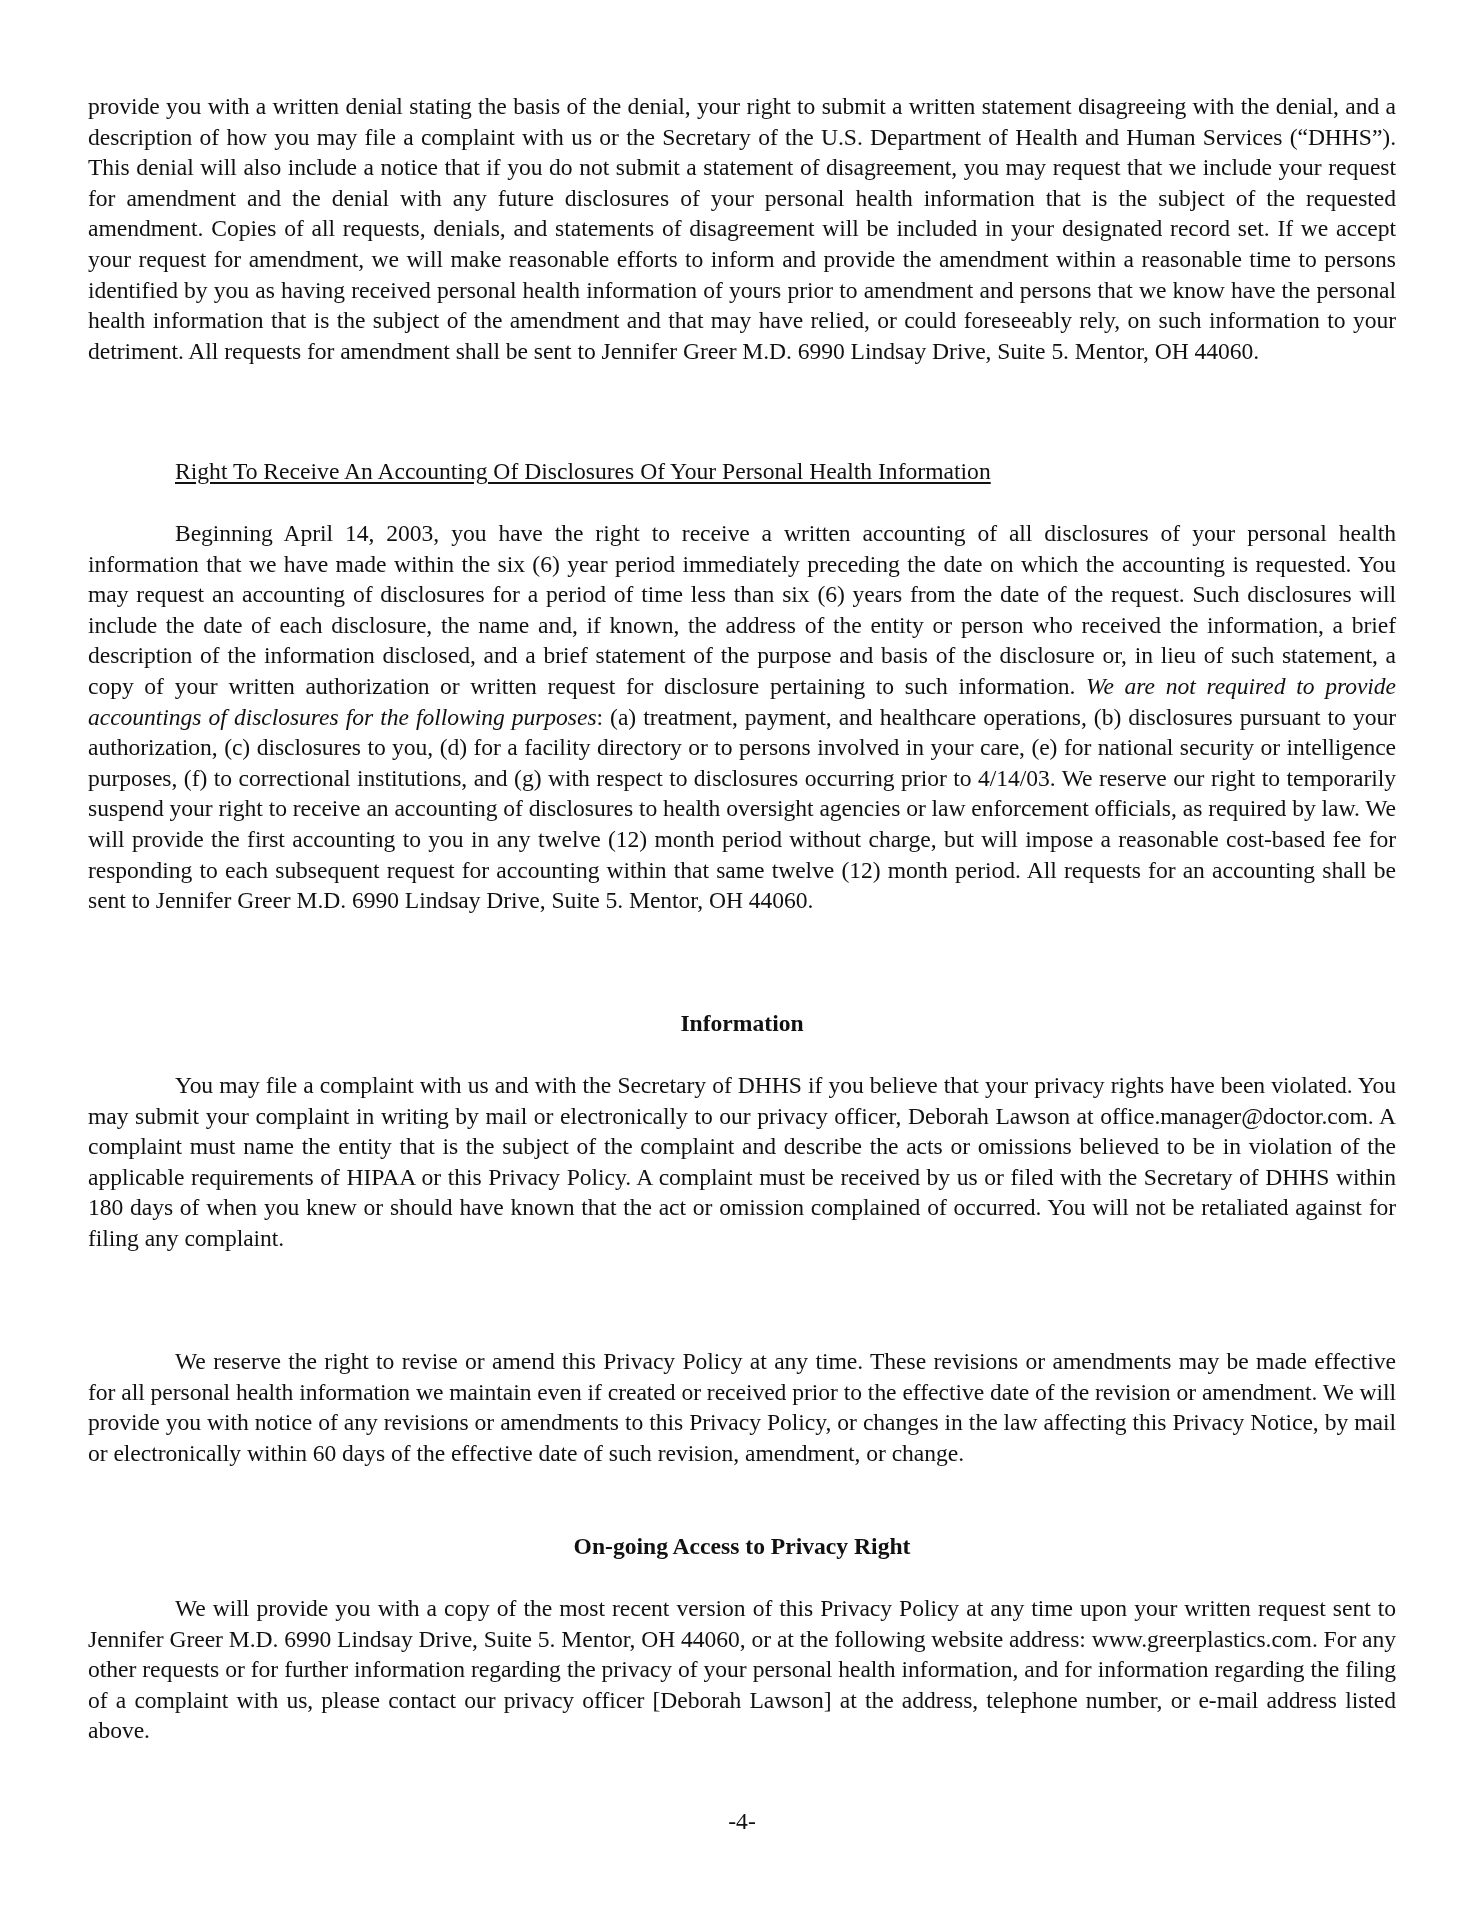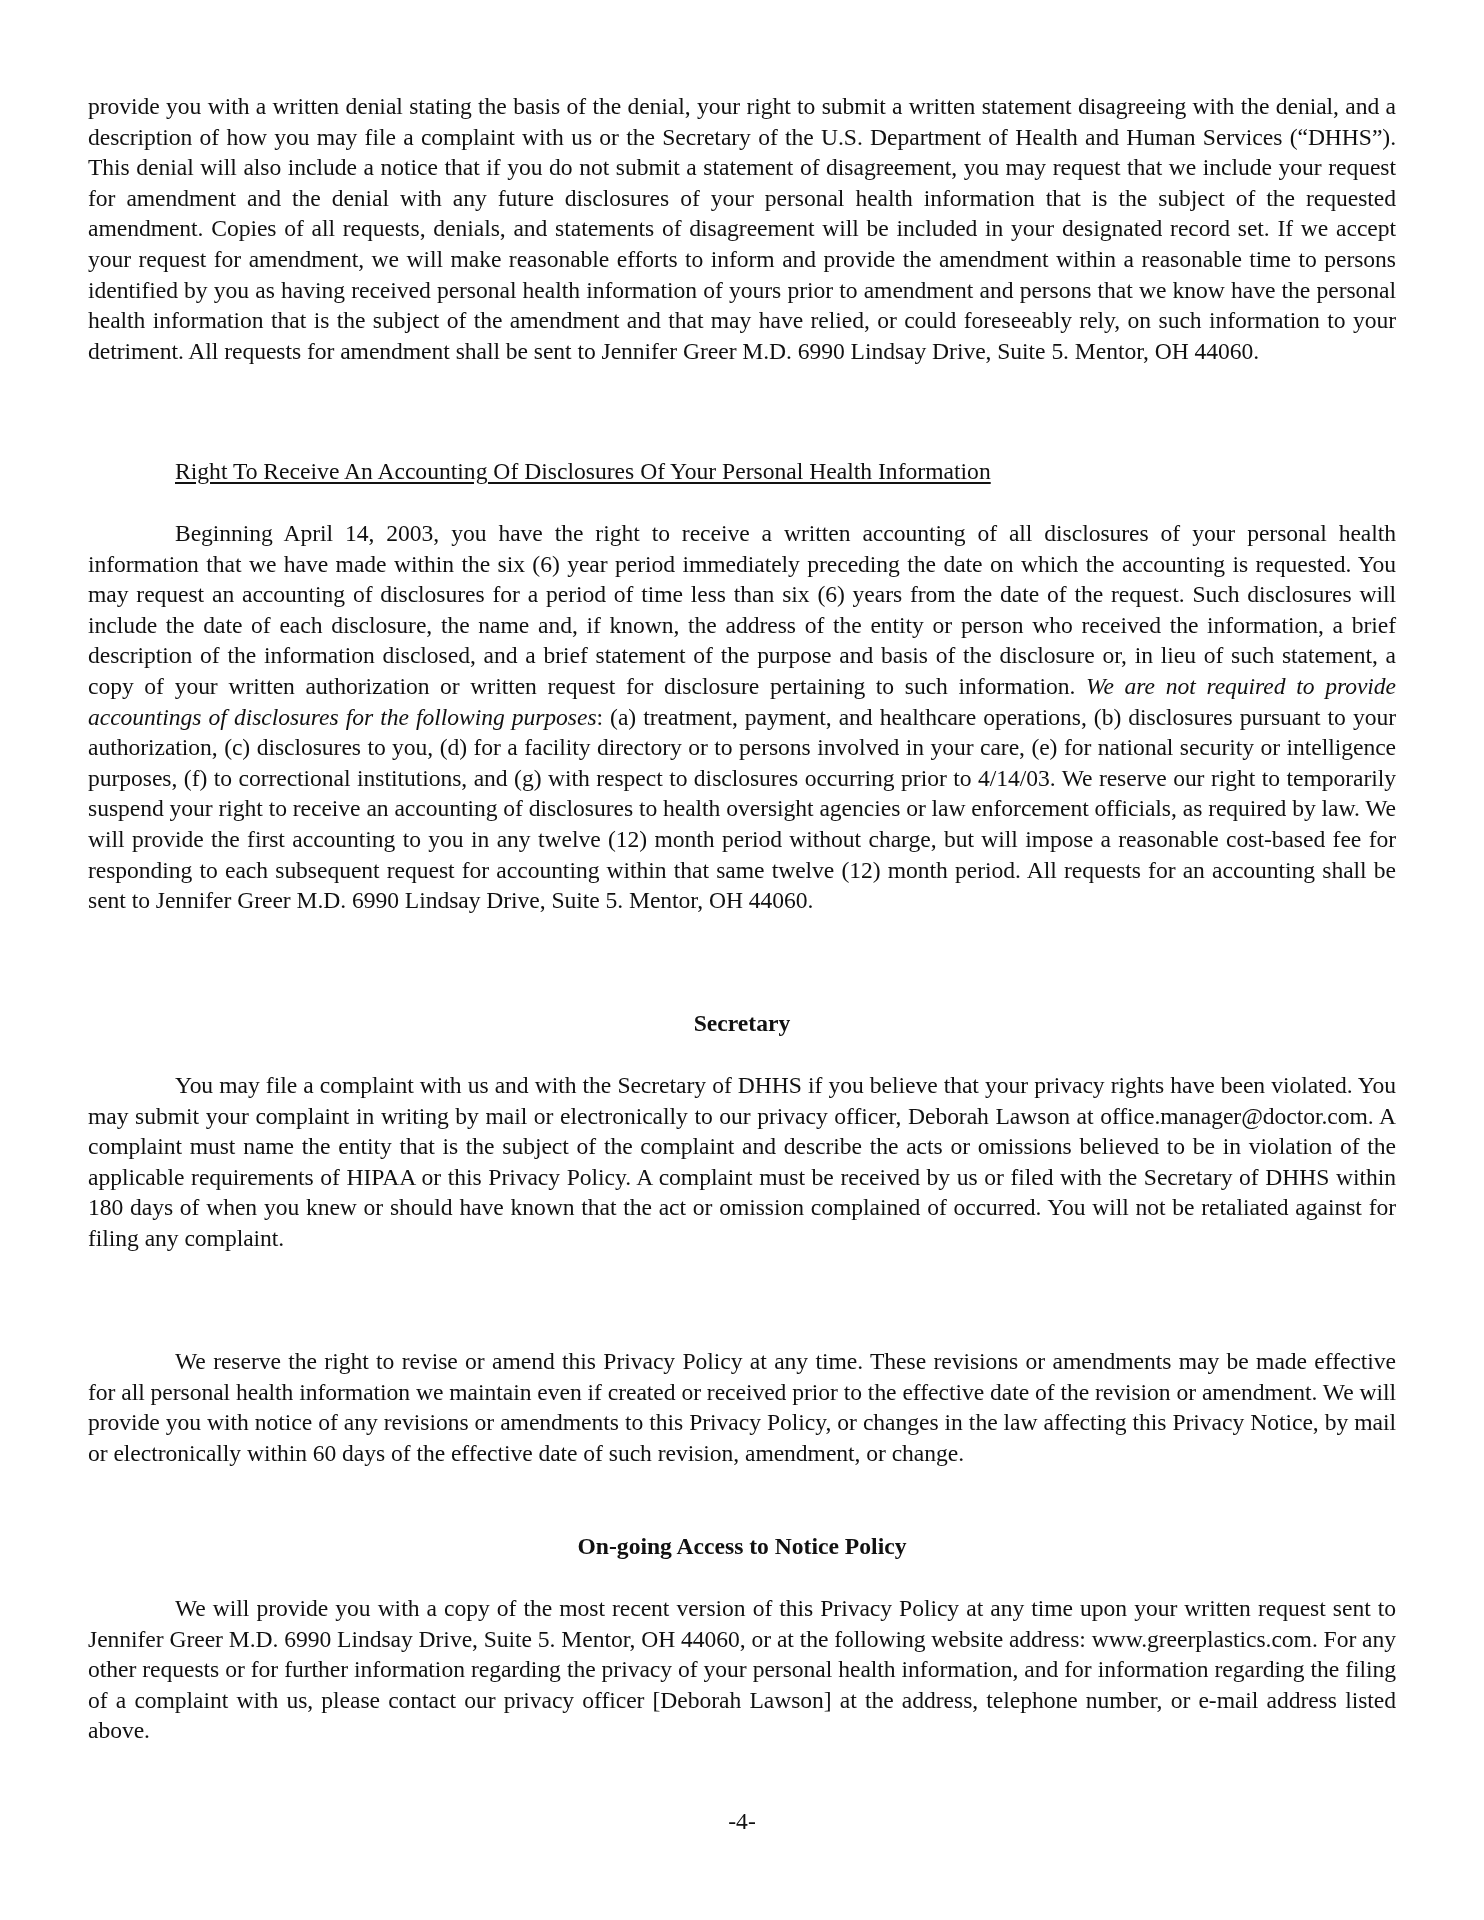--- a/index.html
+++ b/index.html
@@ -22,26 +22,26 @@
 <body>
 
 <div class="page">
 
   <p class="blk" style="top:91px;margin:0;">provide you with a written denial stating the basis of the denial, your right to submit a written statement disagreeing with the denial, and a description of how you may file a complaint with us or the Secretary of the U.S. Department of Health and Human Services (“DHHS”).  This denial will also include a notice that if you do not submit a statement of disagreement, you may request that we include your request for amendment and the denial with any future disclosures of your personal health information that is the subject of the requested amendment.  Copies of all requests, denials, and statements of disagreement will be included in your designated record set.  If we accept your request for amendment, we will make reasonable efforts to inform and provide the amendment within a reasonable time to persons identified by you as having received personal health information of yours prior to amendment and persons that we know have the personal health information that is the subject of the amendment and that may have relied, or could foreseeably rely, on such information to your detriment.  All requests for amendment shall be sent to Jennifer Greer M.D. 6990 Lindsay Drive, Suite 5.  Mentor, OH 44060.</p>
 
   <div class="subhead" style="top:456px;">Right To Receive An Accounting Of Disclosures Of Your Personal Health Information</div>
 
   <p class="blk indent" style="top:518px;margin:0;"><span>Beginning April 14, 2003, you have the right to receive a written accounting of all disclosures of your personal health information that we have made within the six (6) year period immediately preceding the date on which the accounting is requested.  You may request an accounting of disclosures for a period of time less than six (6) years from the date of the request. Such disclosures will include the date of each disclosure, the name and, if known, the address of the entity or person who received the information, a brief description of the information disclosed, and a brief statement of the purpose and basis of the disclosure or, in lieu of such statement, a copy of your written authorization or written request for disclosure pertaining to such information.  </span><em>We are not required to provide accountings of disclosures for the following purposes</em><span>: (a) treatment, payment, and healthcare operations, (b) disclosures pursuant to your authorization, (c) disclosures to you, (d) for a facility directory or to persons involved in your care, (e) for national security or intelligence purposes, (f) to correctional institutions, and (g) with respect to disclosures occurring prior to 4/14/03.  We reserve our right to temporarily suspend your right to receive an accounting of disclosures to health oversight agencies or law enforcement officials, as required by law.  We will provide the first accounting to you in any twelve (12) month period without charge, but will impose a reasonable cost-based fee for responding to each subsequent request for accounting within that same twelve (12) month period.  All requests for an accounting shall be sent to Jennifer Greer M.D. 6990 Lindsay Drive, Suite 5.  Mentor, OH 44060.</span></p>
 
-  <div class="head" style="top:1008px;">Secretary</div>
+  <div class="head" style="top:1008px;">Information</div>
 
   <p class="blk indent" style="top:1070px;margin:0;">You may file a complaint with us and with the Secretary of DHHS if you believe that your privacy rights have been violated.  You may submit your complaint in writing by mail or electronically to our privacy officer, Deborah Lawson at office.manager@doctor.com.  A complaint must name the entity that is the subject of the complaint and describe the acts or omissions believed to be in violation of the applicable requirements of HIPAA or this Privacy Policy.  A complaint must be received by us or filed with the Secretary of DHHS within 180 days of when you knew or should have known that the act or omission complained of occurred.  You will not be retaliated against for filing any complaint.</p>
 
 
   <p class="blk indent" style="top:1346px;margin:0;">We reserve the right to revise or amend this Privacy Policy at any time.  These revisions or amendments may be made effective for all personal health information we maintain even if created or received prior to the effective date of the revision or amendment.  We will provide you with notice of any revisions or amendments to this Privacy Policy, or changes in the law affecting this Privacy Notice, by mail or electronically within 60 days of the effective date of such revision, amendment, or change.</p>
 
-  <div class="head" style="top:1531px;">On-going Access to Notice Policy</div>
+  <div class="head" style="top:1531px;">On-going Access to Privacy Right</div>
 
   <p class="blk indent" style="top:1593px;margin:0;">We will provide you with a copy of the most recent version of this Privacy Policy at any time upon your written request sent to Jennifer Greer M.D. 6990 Lindsay Drive, Suite 5.  Mentor, OH 44060, or at the following website address: www.greerplastics.com.  For any other requests or for further information regarding the privacy of your personal health information, and for information regarding the filing of a complaint with us, please contact our privacy officer [Deborah Lawson] at the address, telephone number, or e-mail address listed above.</p>
 
   <div class="pagenum" style="top:1806px;">-4-</div>
 
 </div>
 
 </body></html>

